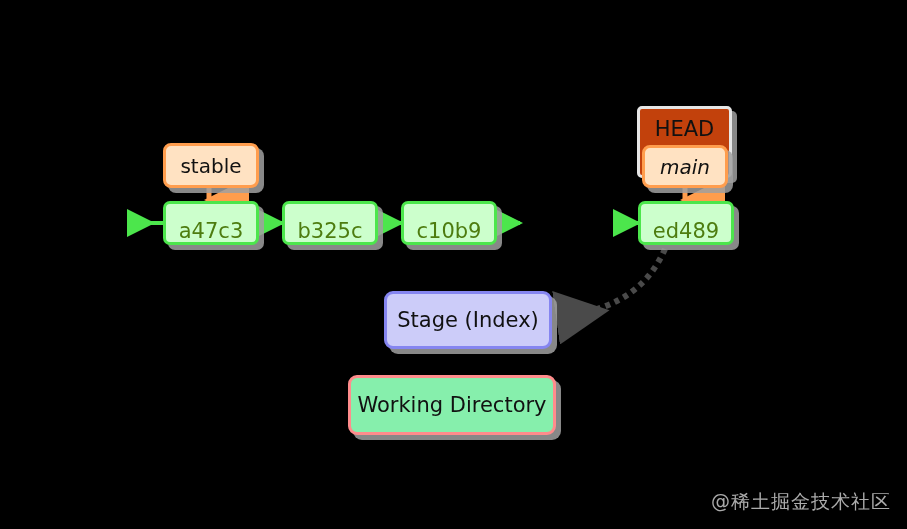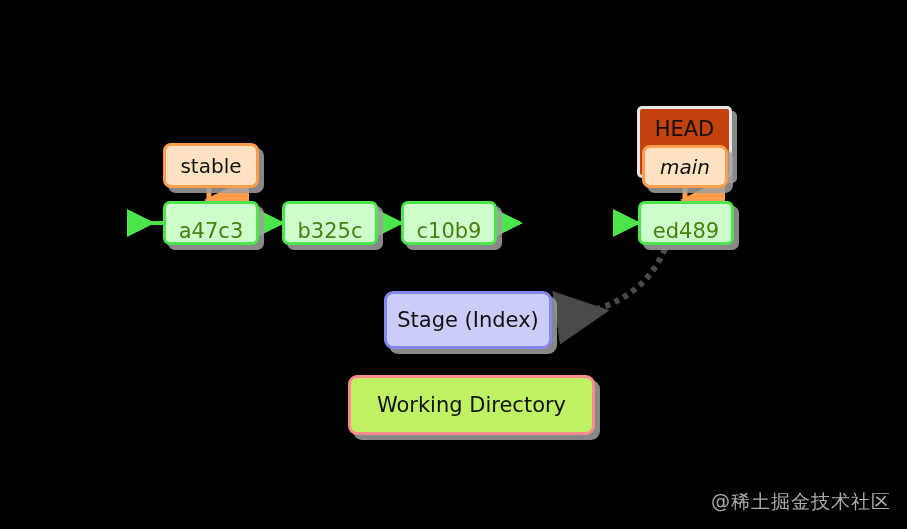--- a/index.html
+++ b/index.html
@@ -94,23 +94,23 @@
     background: #ccccf9;
     border-color: #8585f0;
     color: #111111;
     font-size: 21px;
     border-radius: 9px;
     margin-left: 36px;
   }
   #node-workdir {
     left: 348px;
     top: 375px;
-    width: 247px;
+    width: 208px;
     height: 60px;
-    background: #bef264;
+    background: #86efac;
     border-color: #ff8c8c;
     color: #111111;
     font-size: 21px;
     border-radius: 9px;
   }
 
   
   #wires {
     position: absolute;
     left: 0;

